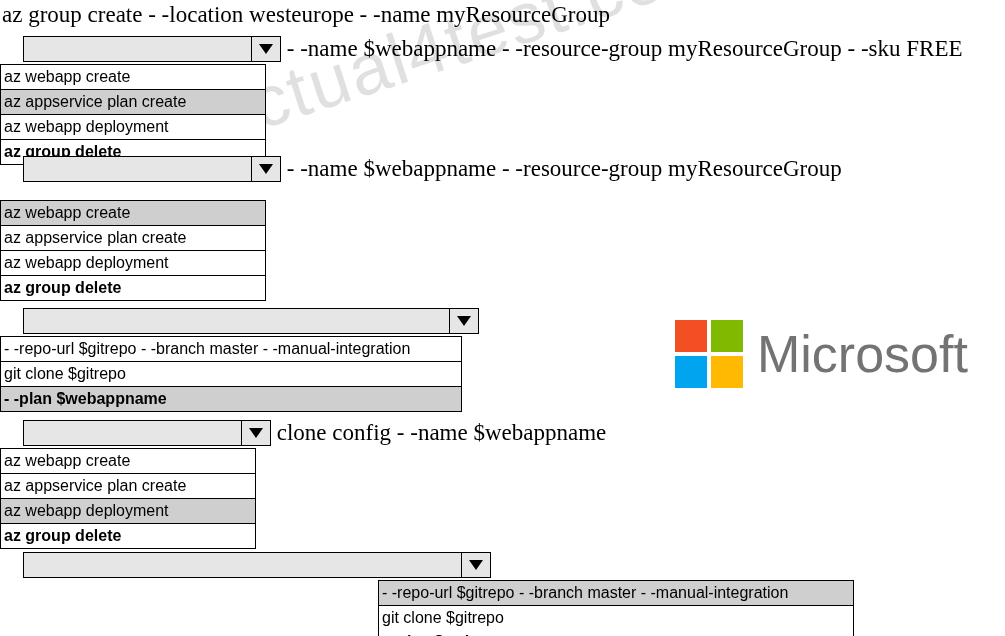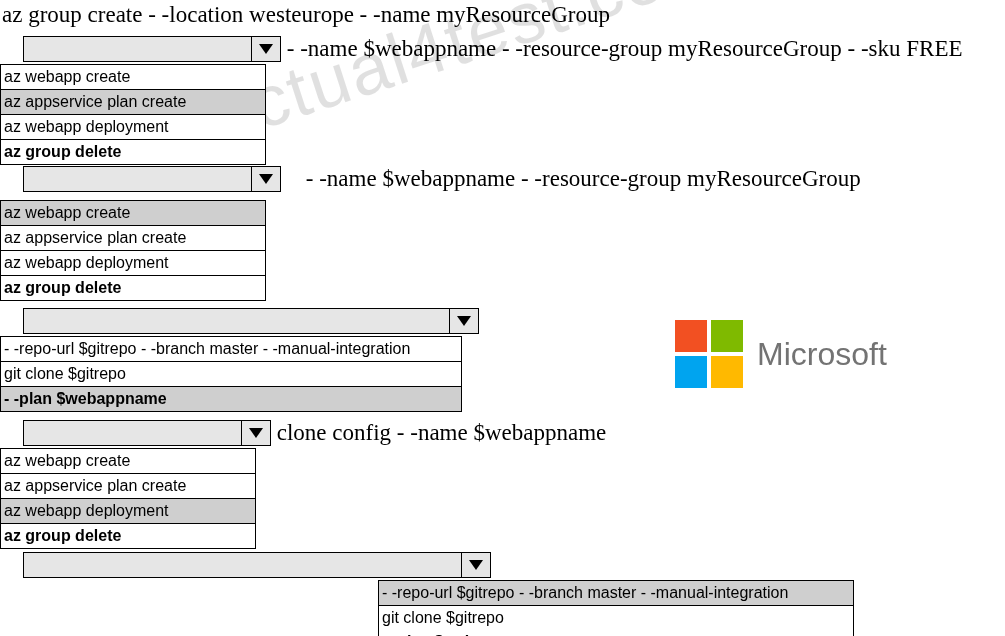--- a/index.html
+++ b/index.html
@@ -70,21 +70,21 @@
     user-select:none;
     font-weight:400;
   }
   .ms-logo {
     position:absolute;
     left:675px; top:320px;
     display:flex; align-items:center;
     pointer-events:none;
   }
   .ms-tiles { display:grid; grid-template-columns:32px 32px; grid-template-rows:32px 32px; gap:4px; margin-right:14px;}
-  .ms-text { font-size:32px; color:#737373; font-family: "Segoe UI", Arial, sans-serif; font-weight:400; }
+  .ms-text { font-size:52px; color:#737373; font-family: "Segoe UI", Arial, sans-serif; font-weight:400; }
 </style>
 </head>
 <body>
 
 <div class="watermark">actual4test.com</div>
 
 <div class="ms-logo">
   <div class="ms-tiles">
     <div style="background:#f25022"></div>
     <div style="background:#7fba00"></div>
@@ -106,21 +106,21 @@
   </div>
   <span class="mono"> - -name $webappname - -resource-group myResourceGroup - -sku FREE</span>
 </div>
 <div class="options-list" id="list1" style="position:absolute; left:0; top:64px; width:266px;">
     <div class="opt sans">az webapp create</div>
     <div class="opt sans sel">az appservice plan create</div>
     <div class="opt sans">az webapp deployment</div>
     <div class="opt sans">az group delete</div>
   </div>
 
-<div class="row" style="top:166px; left:2px;gap:19px;">
+<div class="row" style="top:156px; left:2px;">
   <div class="dropdown-box" style="width:258px; height:26px;">
     <div class="dropdown-btn">
       <svg viewBox="0 0 14 10">
           <polygon points="0,0 14,0 7,10" fill="#000"></polygon>
         </svg>
     </div>
   </div>
   <span class="mono"> - -name $webappname - -resource-group myResourceGroup</span>
 </div>
 <div class="options-list" id="list2" style="position:absolute; left:0; top:200px; width:266px;">

